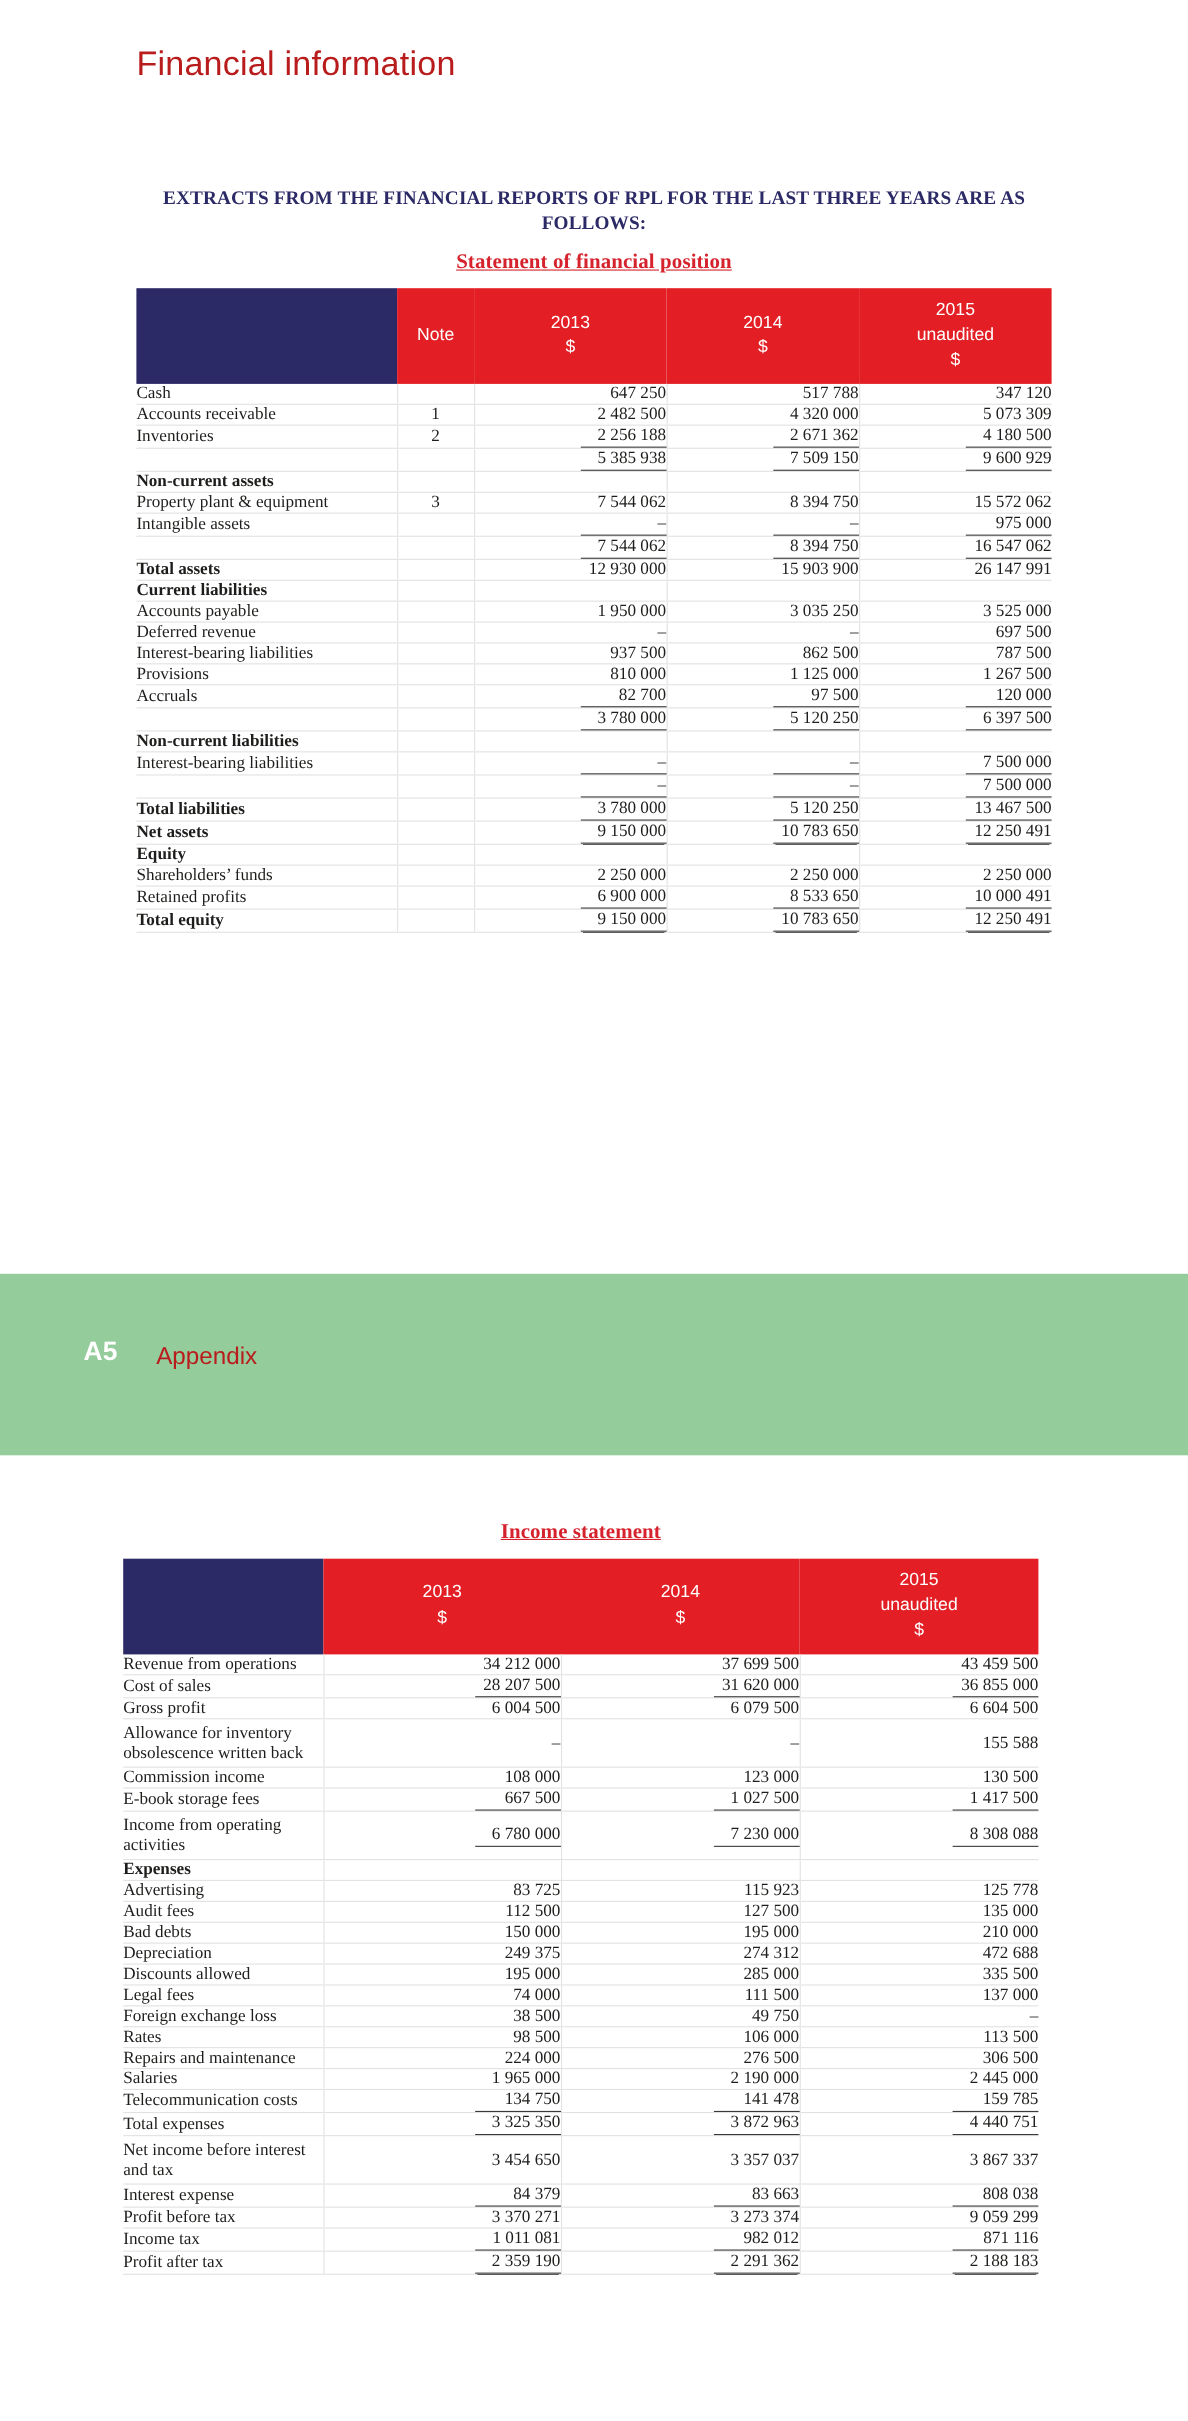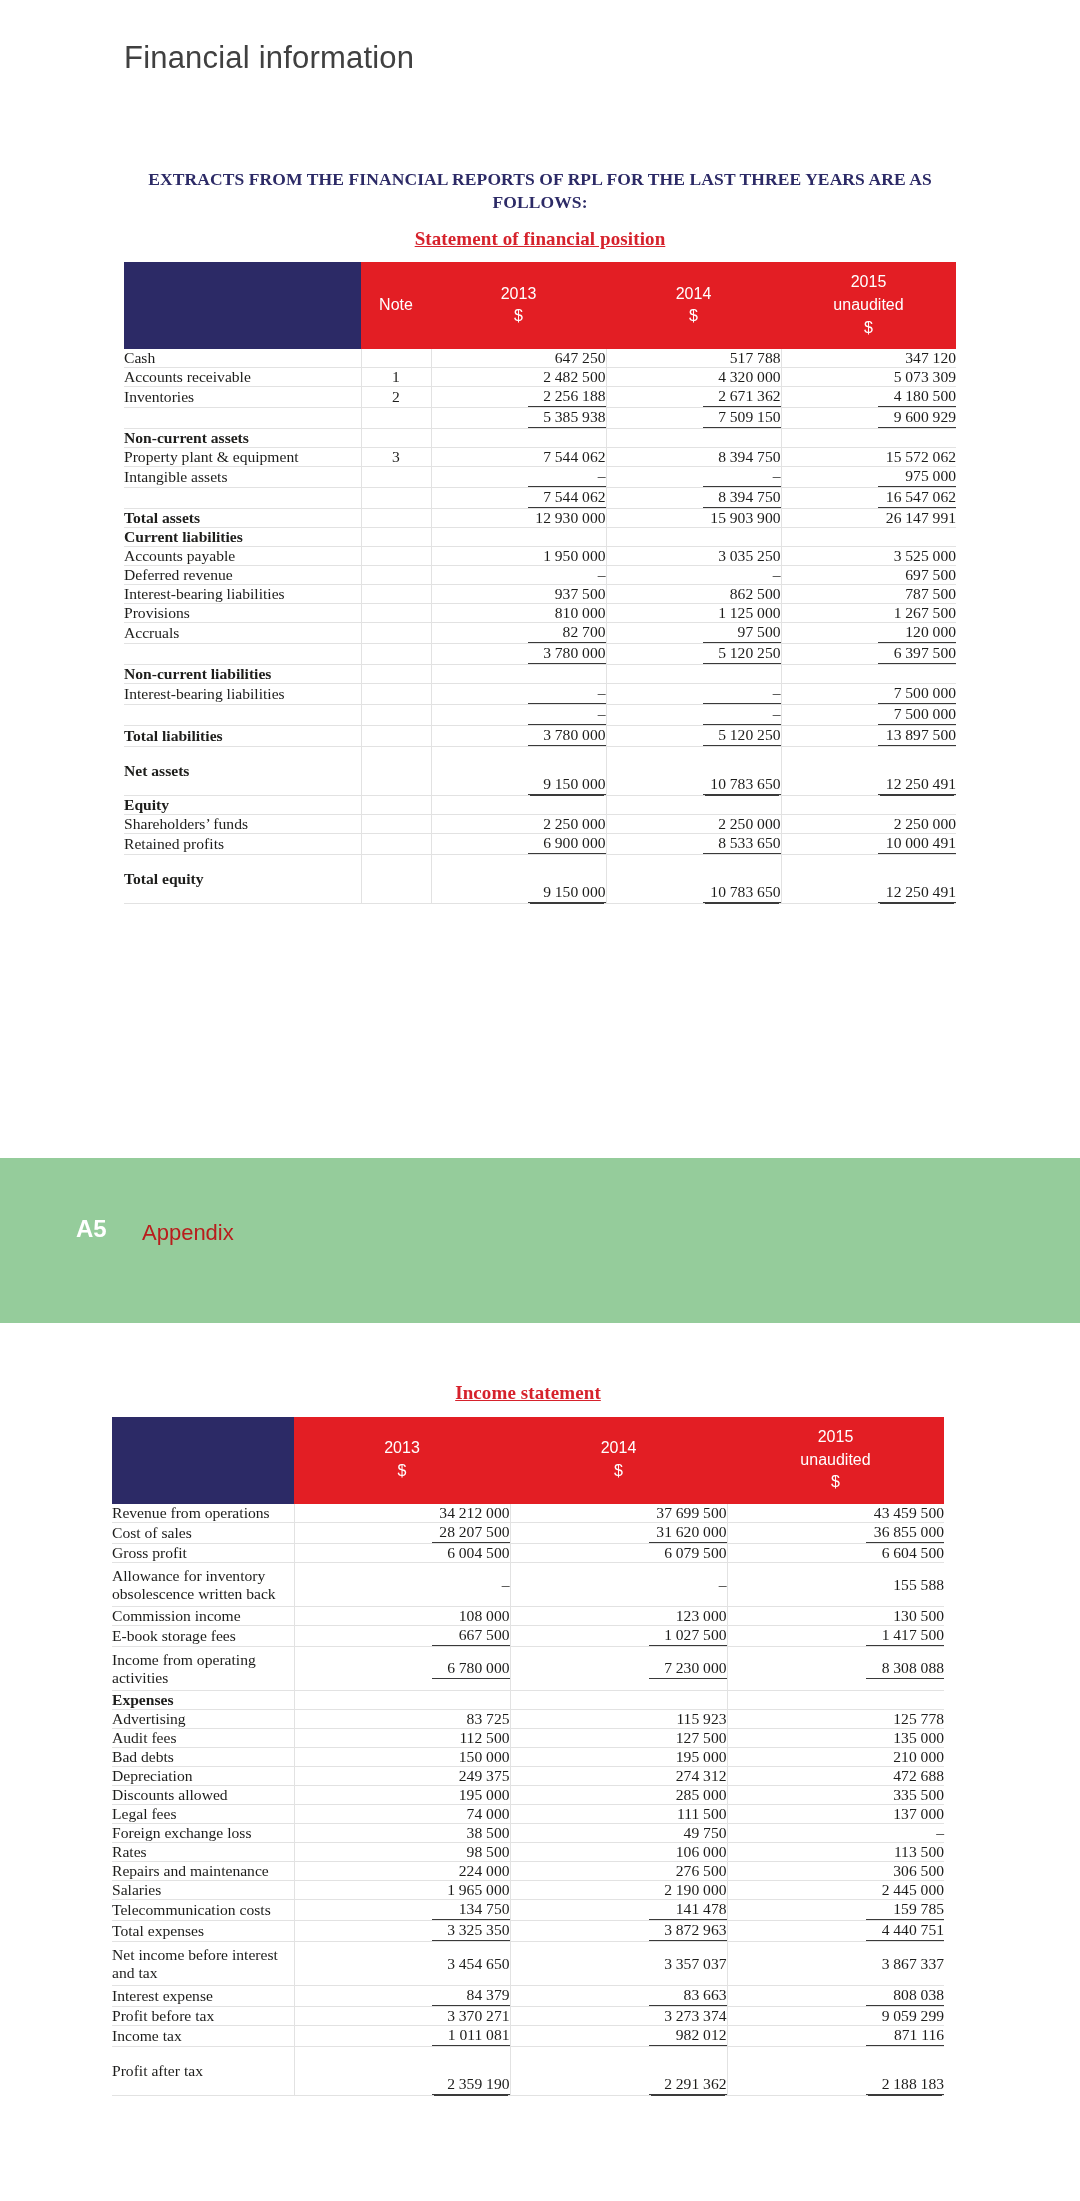--- a/index.html
+++ b/index.html
@@ -7,21 +7,21 @@
     width: 1080px;
     background: #ffffff;
     font-family: "Liberation Serif", serif;
   }
   body { position: relative; width: 1080px; min-height: 2201px; overflow: hidden; }
 
   .page-title {
     font-family: "Liberation Sans", sans-serif;
     font-size: 31px;
     font-weight: 400;
-    color: #404040;
+    color: #b91c1c;
     letter-spacing: .2px;
     position: absolute;
     left: 124px;
     top: 40px;
   }
 
   .extract-heading {
     position: absolute;
     left: 124px;
     top: 105px;
@@ -66,21 +66,21 @@
               font-size: 16px; font-weight: 400; line-height: 1.42;
               padding: 9px 6px 10px 6px !important; }
 
   .lbl { text-align: left; padding: 3px 4px 3px 6px; }
   .lbl.b { font-weight: bold; }
   .num { text-align: right; padding: 3px 13px 3px 4px; white-space: nowrap; }
   .note { text-align: center; padding: 3px 4px; }
 
   .u1 > span { display: inline-block; border-bottom: 1px solid #3a3a3a; padding-bottom: 1px; min-width: 78px; text-align: right; }
   .u2 > span { display: inline-block; border-bottom: 1px solid #3a3a3a;
-               box-shadow: 0 3px 0 -2px #3a3a3a; padding-bottom: 1px; min-width: 78px; text-align: right; margin-top: 28px; }
+               box-shadow: 0 3px 0 -2px #3a3a3a; padding-bottom: 1px; min-width: 78px; text-align: right; }
 
   .sep-left { border-left: 1px solid #e2e2e2; }
 
   
   .appendix-band {
     position: absolute;
     left: 0; top: 1158px;
     width: 1080px; height: 165px;
     background: #95cc9b;
   }
@@ -270,21 +270,21 @@
             <td class="note sep-left">&nbsp;</td>
             <td class="num sep-left u1"><span>–</span></td>
             <td class="num sep-left u1"><span>–</span></td>
             <td class="num sep-left u1"><span>7 500 000</span></td>
           </tr>
           <tr>
             <td class="lbl b">Total liabilities</td>
             <td class="note sep-left">&nbsp;</td>
             <td class="num sep-left u1"><span>3 780 000</span></td>
             <td class="num sep-left u1"><span>5 120 250</span></td>
-            <td class="num sep-left u1"><span>13 897 500</span></td>
+            <td class="num sep-left u1"><span>13 467 500</span></td>
           </tr>
           <tr>
             <td class="lbl b">Net assets</td>
             <td class="note sep-left">&nbsp;</td>
             <td class="num sep-left u2"><span>9 150 000</span></td>
             <td class="num sep-left u2"><span>10 783 650</span></td>
             <td class="num sep-left u2"><span>12 250 491</span></td>
           </tr>
           <tr>
             <td class="lbl b">Equity</td>

